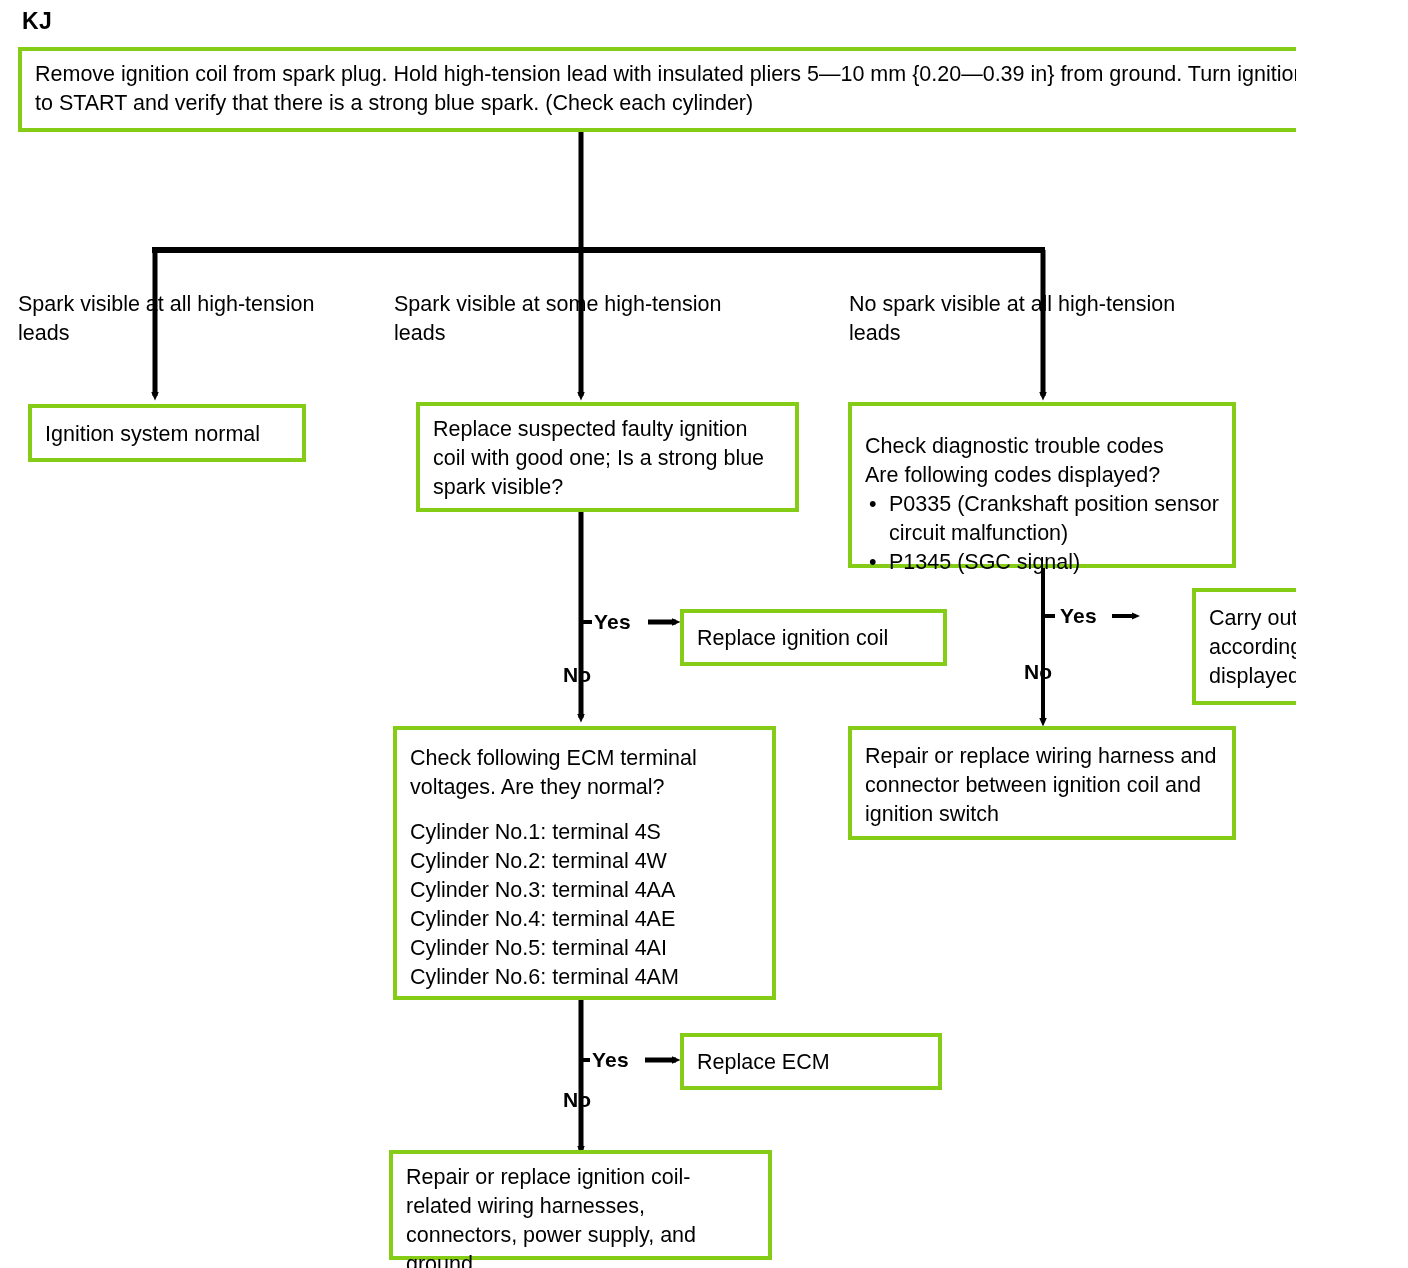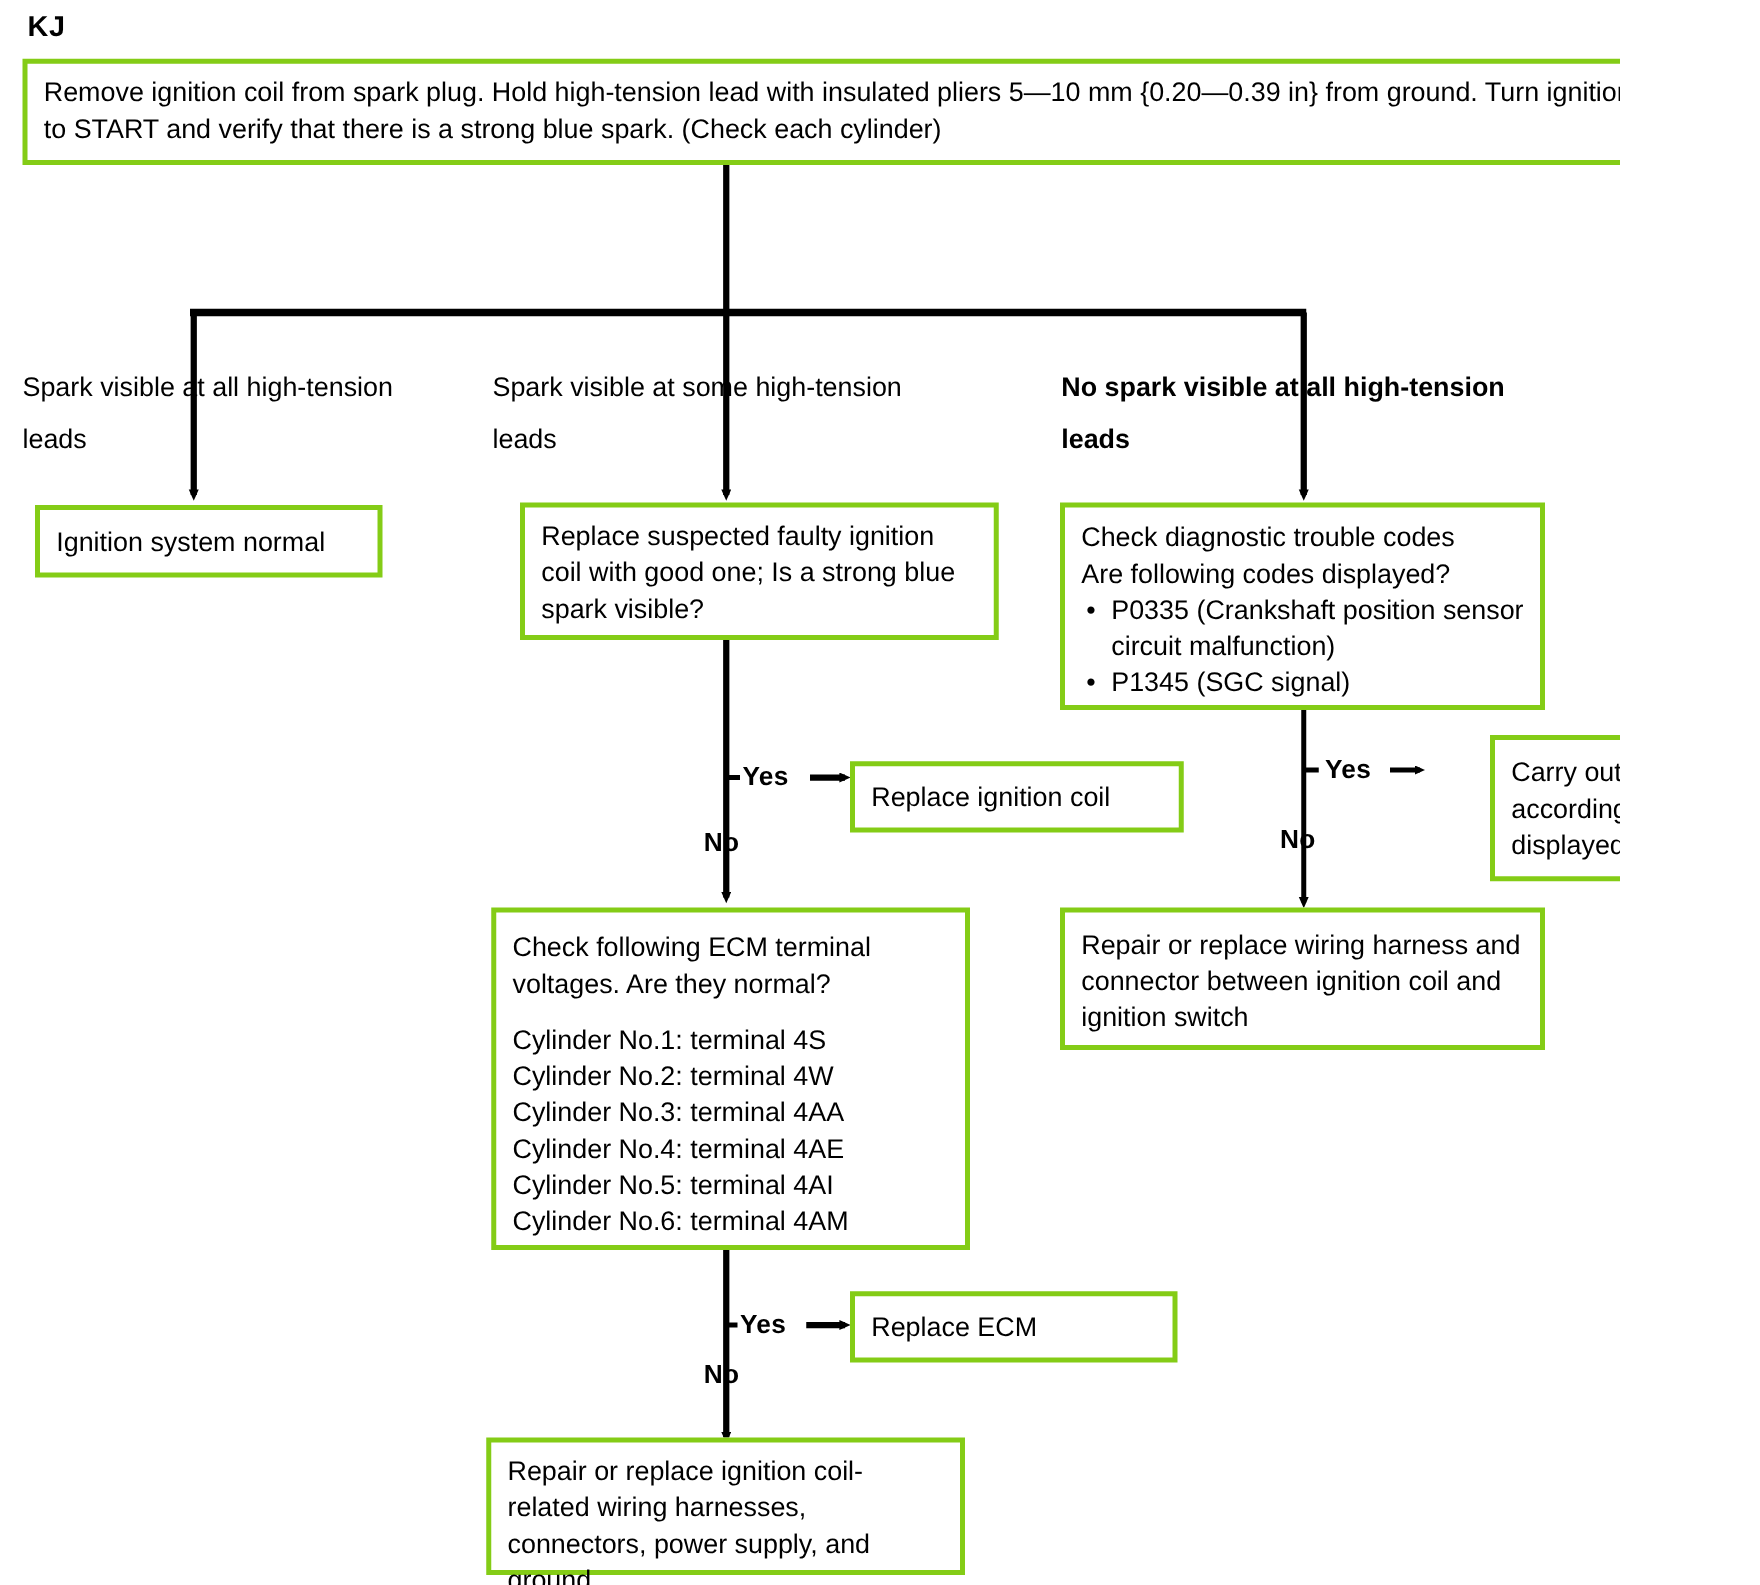--- a/index.html
+++ b/index.html
@@ -35,21 +35,21 @@
     box-sizing: border-box;
     border: 4px solid #84cc16;
     background: #ffffff;
     font-size: 21.5px;
     line-height: 29px;
     padding: 9px 12px 9px 13px;
   }
   .free-label {
     position: absolute;
     font-size: 21.5px;
-    line-height: 41px;
+    line-height: 29px;
     white-space: pre-line;
   }
   .branch-label {
     position: absolute;
     font-size: 21px;
     font-weight: bold;
     letter-spacing: 0.2px;
   }
   .bullet-list {
     margin: 0;
@@ -118,28 +118,28 @@
   <div class="section-id" style="left:22px; top:8px;">KJ</div>
 
   <div class="fc-box" style="left:18px; top:47px; width:1372px; height:85px;">Remove ignition coil from spark plug. Hold high-tension lead with insulated pliers 5—10 mm {0.20—0.39 in} from ground. Turn ignition switch to START and verify that there is a strong blue spark. (Check each cylinder)</div>
 
   <div class="free-label" style="left:18px; top:290px; width:370px;">Spark visible at all high-tension
 leads</div>
 
   <div class="free-label" style="left:394px; top:290px; width:380px;">Spark visible at some high-tension
 leads</div>
 
-  <div class="free-label" style="left:849px; top:290px; width:400px;font-weight:bold;">No spark visible at all high-tension
+  <div class="free-label" style="left:849px; top:290px; width:400px;">No spark visible at all high-tension
 leads</div>
 
   <div class="fc-box" style="left:28px; top:404px; width:278px; height:58px; padding-top:12px;">Ignition system normal</div>
 
   <div class="fc-box" style="left:393px; top:402px; width:383px; height:110px;margin-left:23px;">Replace suspected faulty ignition coil with good one; Is a strong blue spark visible?</div>
 
-  <div class="fc-box" style="left:848px; top:402px; width:388px; height:166px; padding-top:10px;">
+  <div class="fc-box" style="left:848px; top:402px; width:388px; height:166px; padding-top:26px;">
     <div>Check diagnostic trouble codes</div>
     <div>Are following codes displayed?</div>
     <ul class="bullet-list">
       <li>P0335 (Crankshaft position sensor circuit malfunction)</li>
       <li>P1345 (SGC signal)</li>
     </ul>
   </div>
 
   <div class="branch-label" style="left:594px; top:610px;">Yes</div>
   <div class="branch-label" style="left:563px; top:663px;">No</div>

